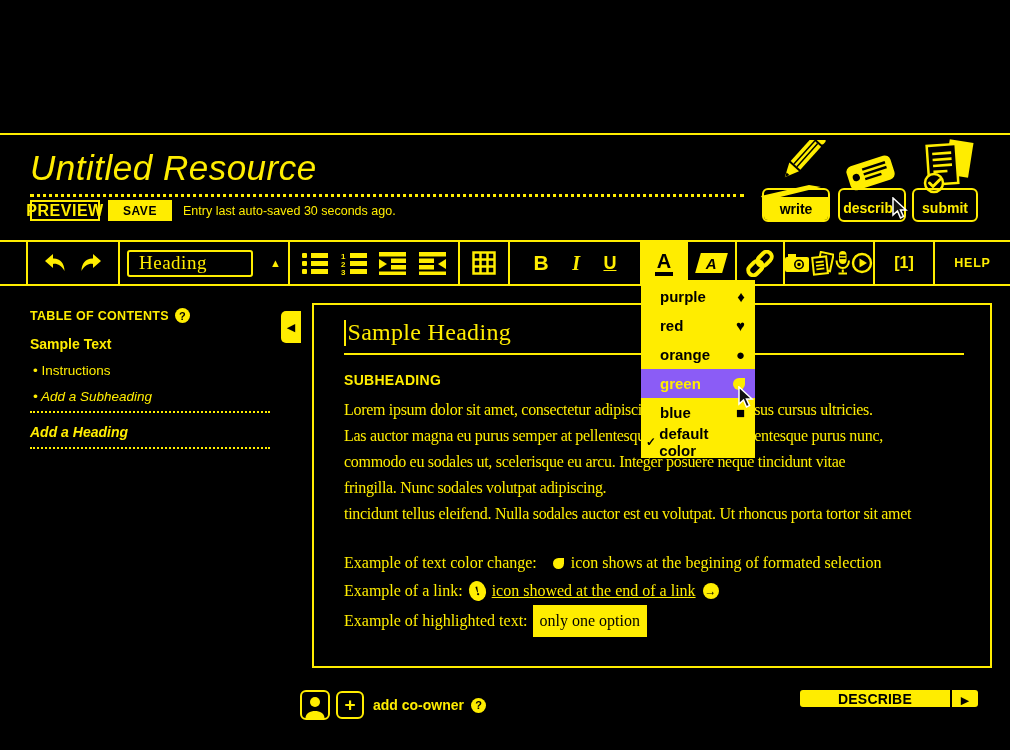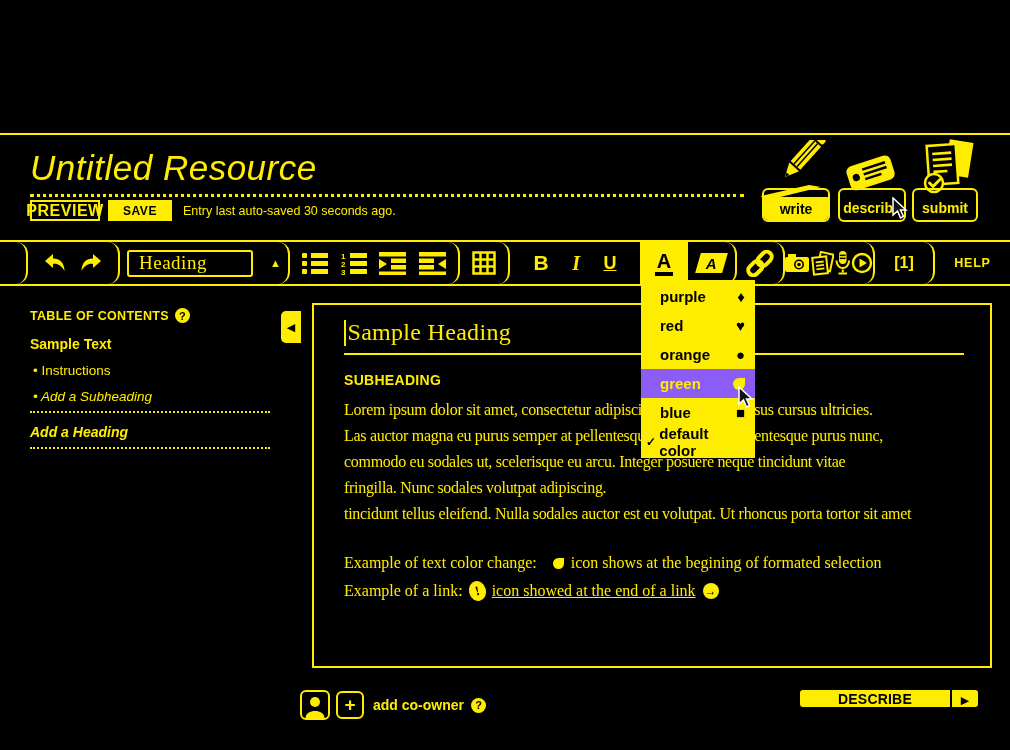--- a/index.html
+++ b/index.html
@@ -30,21 +30,21 @@
   .write-box{left:762px;top:188px;}
   .write-box .fill{position:absolute;left:0;bottom:0;width:100%;height:23px;background:var(--y);
                    border-radius:0 0 4px 4px;display:flex;align-items:center;justify-content:center;color:#000;}
   .describe-box{left:838px;top:188px;}
   .submit-box{left:912px;top:188px;width:66px;}
 
   
   .toolbar{left:0;top:240px;width:1010px;height:42px;border-top:2px solid var(--y);border-bottom:2px solid var(--y);
            box-sizing:content-box;display:flex;}
   .tcell{height:42px;display:flex;align-items:center;justify-content:space-evenly;box-sizing:border-box;}
-  .sep{border-right:2px solid var(--y);border-radius:12px;}
+  .sep{border-right:2px solid var(--y);}
   .tbtn{display:flex;align-items:center;justify-content:center;cursor:default;}
   .b-label{font-size:21px;font-weight:bold;}
   .i-label{font-size:20px;font-weight:bold;font-style:italic;font-family:"Liberation Serif",serif;}
   .u-label{font-size:18px;font-weight:bold;text-decoration:underline;}
   .acell{background:var(--y);}
   .a-label{color:#000;font-size:20px;font-weight:bold;border-bottom:4px solid #000;line-height:22px;padding:0 2px;}
   .hl-chip{width:27px;height:20px;background:var(--y);transform:skewX(-16deg);display:flex;align-items:center;justify-content:center;}
   .hl-chip span{transform:skewX(16deg);color:#000;font-weight:bold;font-style:italic;font-size:15px;}
   .heading-select{border:2px solid var(--y);border-radius:3px;width:126px;height:27px;box-sizing:border-box;
                   font-family:"Liberation Serif",serif;font-size:19px;display:flex;align-items:center;padding-left:10px;letter-spacing:.5px;}
@@ -376,20 +376,24 @@
           <span>Example of text color change:</span>
           <span class="drop-mini"></span>
           <span>icon shows at the begining of formated selection</span>
         </div>
         <div class="ex-line">
           <span>Example of a link:</span>
           <span class="oval-bang">!</span>
           <span class="link-text">icon showed at the end of a link</span>
           <span class="arrow-circ">→</span>
         </div>
+        <div class="ex-line">
+          <span>Example of highlighted text:</span>
+          <span class="hl-text">only one option</span>
+        </div>
       </div>
     </div>
   </div>
 
   <div class="abs avatar-box">
     <svg width="22" height="23" viewBox="0 0 22 23">
       <circle class="fy" cx="11" cy="7" r="5"></circle>
       <path class="fy" d="M1.5,23 C1.5,13.5 20.5,13.5 20.5,23 Z"></path>
     </svg>
   </div>

